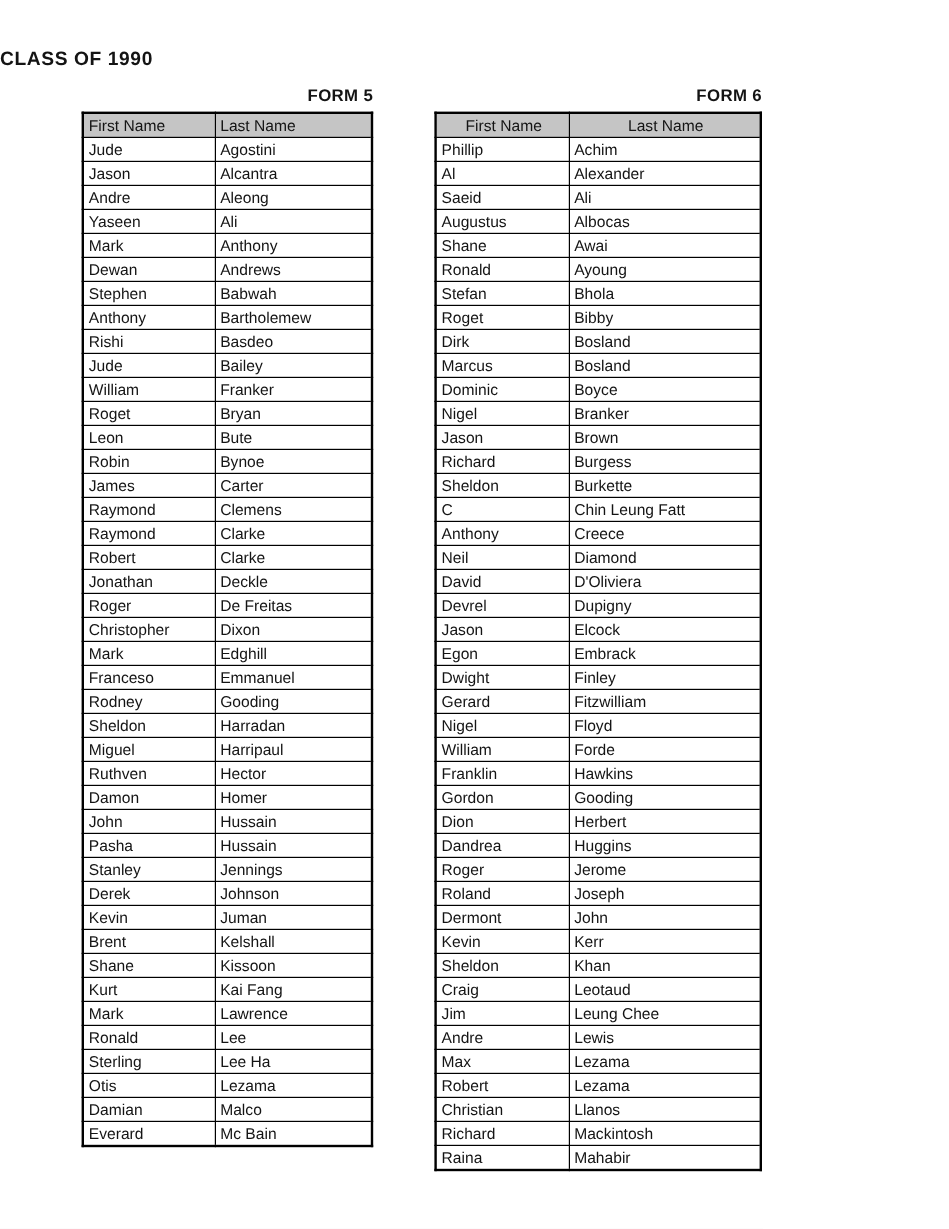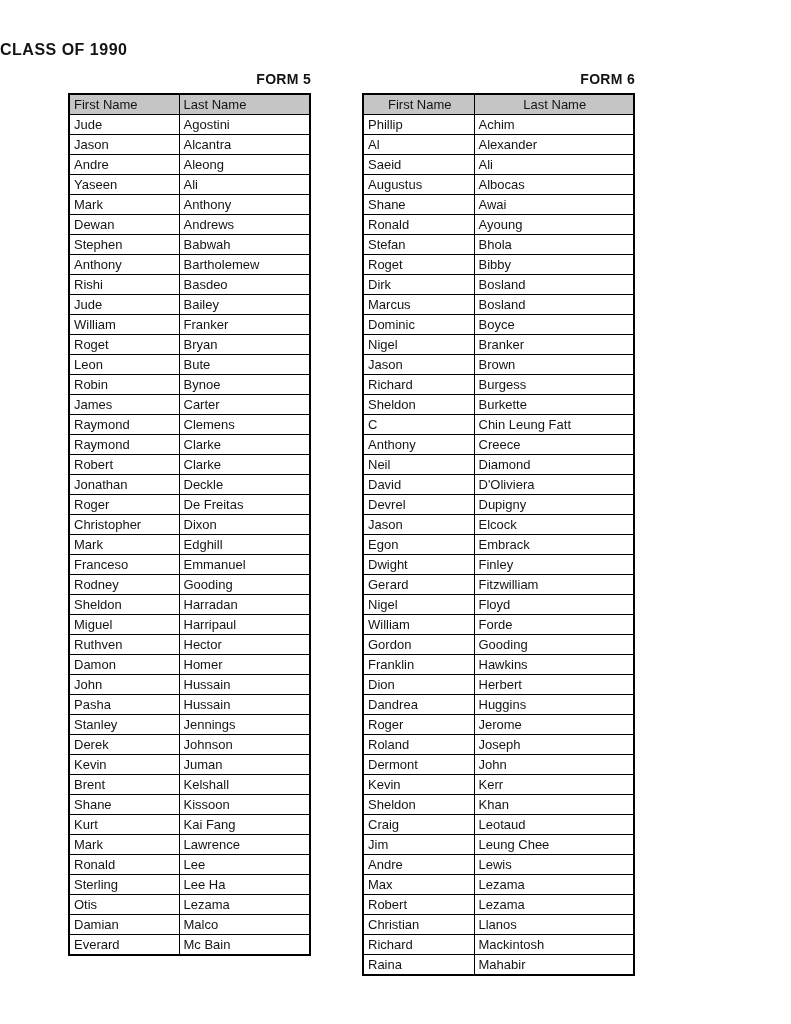--- a/index.html
+++ b/index.html
@@ -373,26 +373,26 @@
           </tr>
           <tr>
             <td>Nigel</td>
             <td>Floyd</td>
           </tr>
           <tr>
             <td>William</td>
             <td>Forde</td>
           </tr>
           <tr>
+            <td>Franklin</td>
+            <td>Hawkins</td>
+          </tr>
+          <tr>
             <td>Gordon</td>
             <td>Gooding</td>
-          </tr>
-          <tr>
-            <td>Franklin</td>
-            <td>Hawkins</td>
           </tr>
           <tr>
             <td>Dion</td>
             <td>Herbert</td>
           </tr>
           <tr>
             <td>Dandrea</td>
             <td>Huggins</td>
           </tr>
           <tr>

